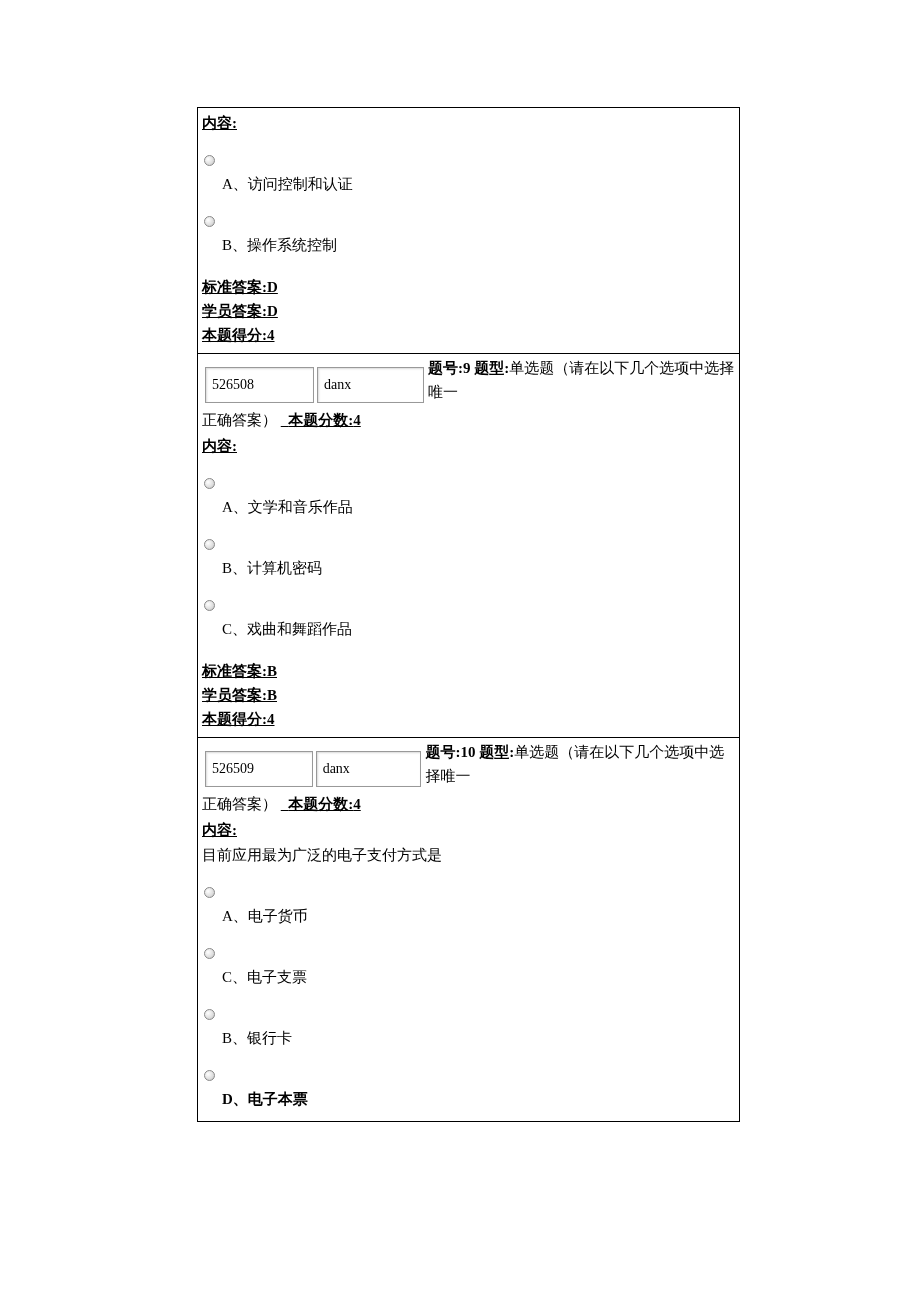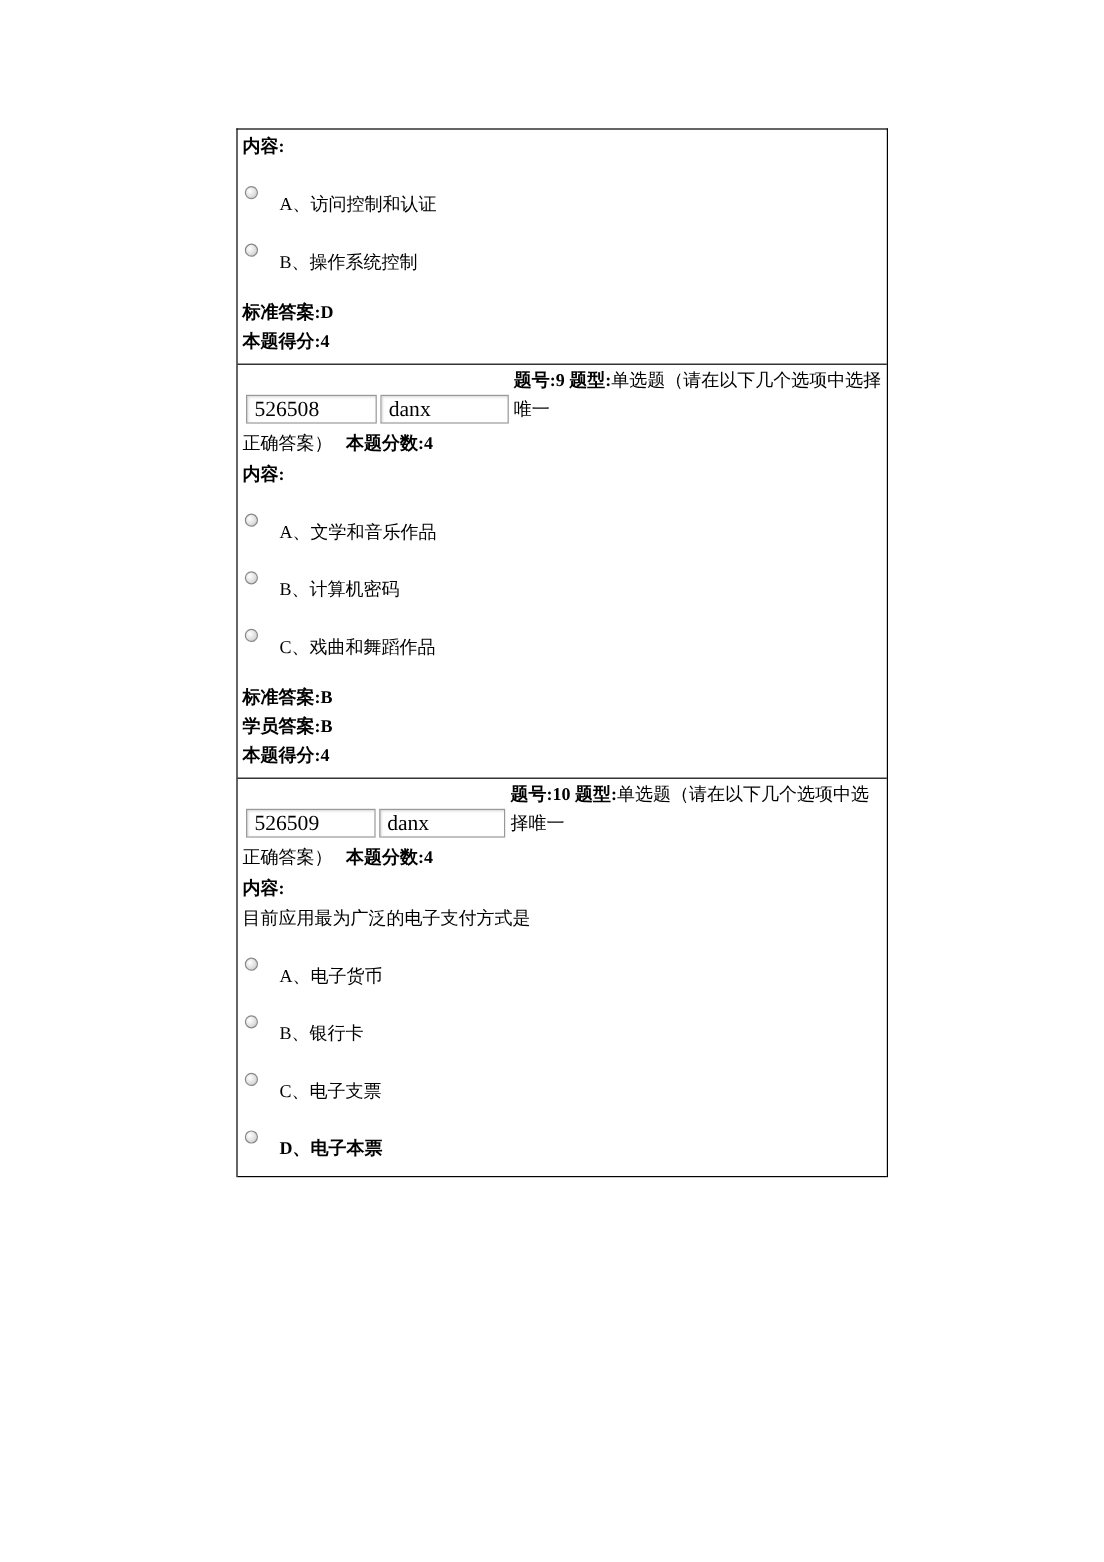--- a/index.html
+++ b/index.html
@@ -17,29 +17,31 @@
     .outer-border {
       border: 1px solid #000;
       border-bottom: none;
     }
     .question-section {
       border-bottom: 1px solid #000;
       padding: 2px 4px 6px 4px;
     }
     .bold {
       font-weight: bold;
+      text-decoration: underline;
     }
     .content-line {
       margin: 1px 0;
     }
     .option-row {
       display: flex;
       align-items: flex-start;
       margin: 18px 0;
       padding-left: 2px;
+      flex-direction: column;
     }
     .radio-icon {
       width: 11px;
       height: 11px;
       border: 1px solid #888;
       border-radius: 50%;
       background: radial-gradient(circle at 35% 35%, #fff 0%, #ddd 60%, #bbb 100%);
       margin-top: 2px;
       flex-shrink: 0;
     }
@@ -54,26 +56,26 @@
     .result-block .bold {
       display: block;
     }
     .header-row {
       display: flex;
       align-items: flex-end;
     }
     .input-box {
       border: 1px solid #999;
       background: #fff;
-      height: 24px;
+      height: 36px;
       display: inline-flex;
       align-items: center;
       padding: 0 6px;
       font-family: "Times New Roman", serif;
-      font-size: 18px;
+      font-size: 14px;
       margin: 3px 0 3px 3px;
       box-shadow: inset 1px 1px 2px rgba(0,0,0,0.15);
     }
     .input-box.id {
       width: 118px;
     }
     .input-box.type {
       width: 116px;
     }
     .header-text {
@@ -103,20 +105,21 @@
       <span class="radio-icon"></span>
       <span class="option-text">A、访问控制和认证</span>
     </div>
     <div class="option-row">
       <span class="radio-icon"></span>
       <span class="option-text">B、操作系统控制</span>
     </div>
 
     <div class="result-block">
       <span class="bold"><span>标准答案:</span><span class="roman">D</span></span>
+      <span class="bold"><span>学员答案:</span><span class="roman">D</span></span>
       <span class="bold"><span>本题得分:</span><span class="roman">4</span></span>
     </div>
   </div>
 
   <div class="question-section">
     <div class="header-row">
       <span class="input-box id">526508</span>
       <span class="input-box type">danx</span>
       <span class="header-text">
         <span>题号:</span><span class="roman">9</span>
@@ -168,25 +171,25 @@
 
     <div class="content-line bold">内容:</div>
     <div class="content-line">目前应用最为广泛的电子支付方式是</div>
 
     <div class="option-row">
       <span class="radio-icon"></span>
       <span class="option-text">A、电子货币</span>
     </div>
     <div class="option-row">
       <span class="radio-icon"></span>
-      <span class="option-text">B、银行卡</span>
+      <span class="option-text">C、电子支票</span>
     </div>
     <div class="option-row">
       <span class="radio-icon"></span>
-      <span class="option-text">C、电子支票</span>
+      <span class="option-text">B、银行卡</span>
     </div>
     <div class="option-row" style="margin-bottom:4px;font-weight:bold;">
       <span class="radio-icon"></span>
       <span class="option-text">D、电子本票</span>
     </div>
   </div>
 
 </div>
 
 </body></html>

